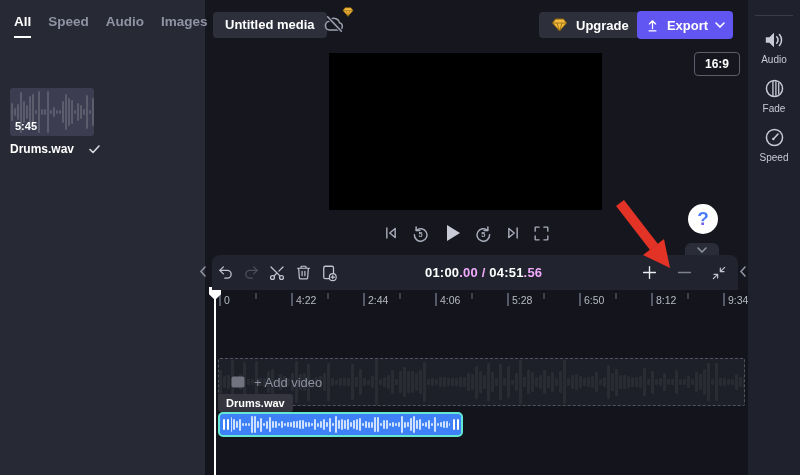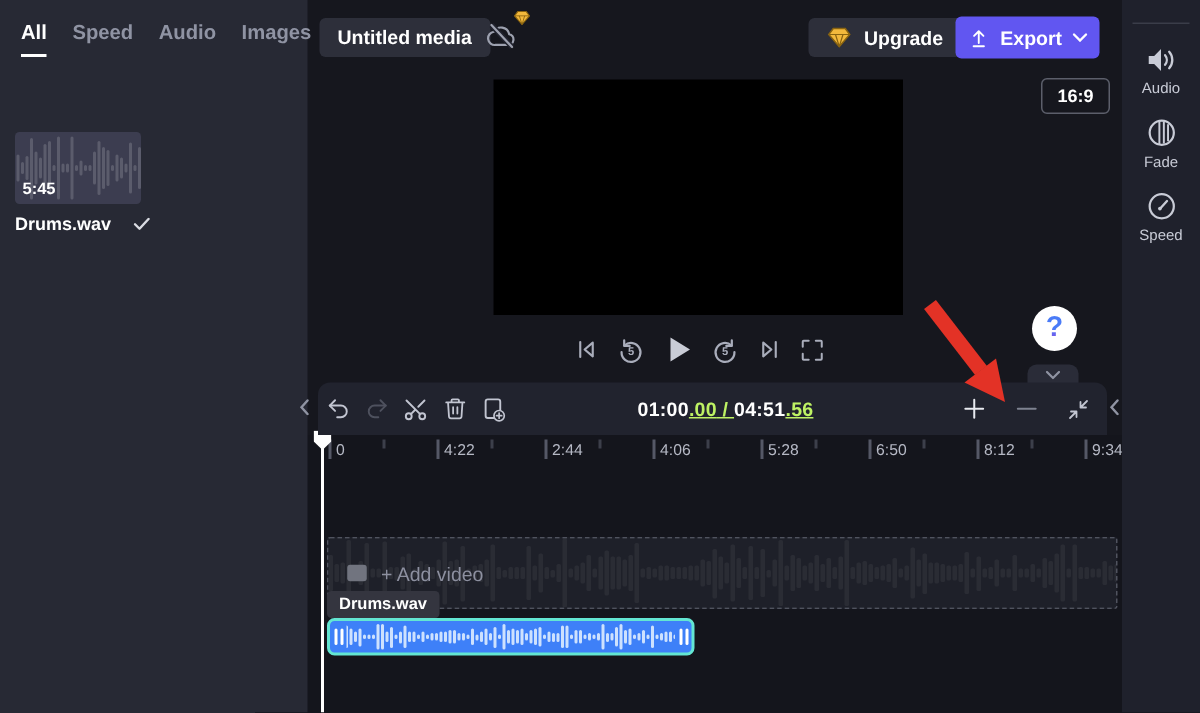--- a/index.html
+++ b/index.html
@@ -59,21 +59,21 @@
     -webkit-background-clip:text; background-clip:text; color:transparent; }
   #collapse-tab { left:685px; top:243px; width:34px; height:13px; background:#2A2C38; border-radius:6px 6px 0 0;
     display:flex; align-items:center; justify-content:center; cursor:pointer; color:#8F93A2; }
 
   
   #toolbar { left:212px; top:255px; width:526px; height:35px; background:#21232E; border-radius:8px 8px 0 0; z-index:3; }
   #tb-left { position:absolute; left:2px; top:0; height:35px; display:flex; align-items:center; gap:4px; }
   .tb-btn { width:22px; height:22px; display:flex; align-items:center; justify-content:center; color:#C2C5D1; cursor:pointer; }
   .tb-btn.disabled { color:#4E515E; }
   #timecode { position:absolute; left:213px; top:0; height:35px; line-height:35px; font-size:13px; font-weight:bold; letter-spacing:.2px; }
-  #timecode .dim { color:#bef264; font-weight:bold;text-decoration:underline; }
+  #timecode .dim { color:#f0abfc; font-weight:bold; }
   #tb-right { position:absolute; right:8px; top:0; height:35px; display:flex; align-items:center; gap:13px; }
   .edge-chev { color:#8F93A2; cursor:pointer; z-index:4; }
 
   
   #timeline { left:205px; top:290px; width:543px; height:185px; background:#14151C; z-index:1; }
   #ruler { position:absolute; left:0; top:0; width:543px; height:22px; cursor:pointer; }
   .tick-major { position:absolute; top:3px; width:1.5px; height:13px; background:#555866; }
   .tick-minor { position:absolute; top:3px; width:1.5px; height:6px; background:#3C3F4A; }
   .tick-label { position:absolute; top:4px; font-size:10.5px; color:#B6B9C5; }
   #add-video-track { position:absolute; left:13px; top:68px; width:527px; height:48px;

